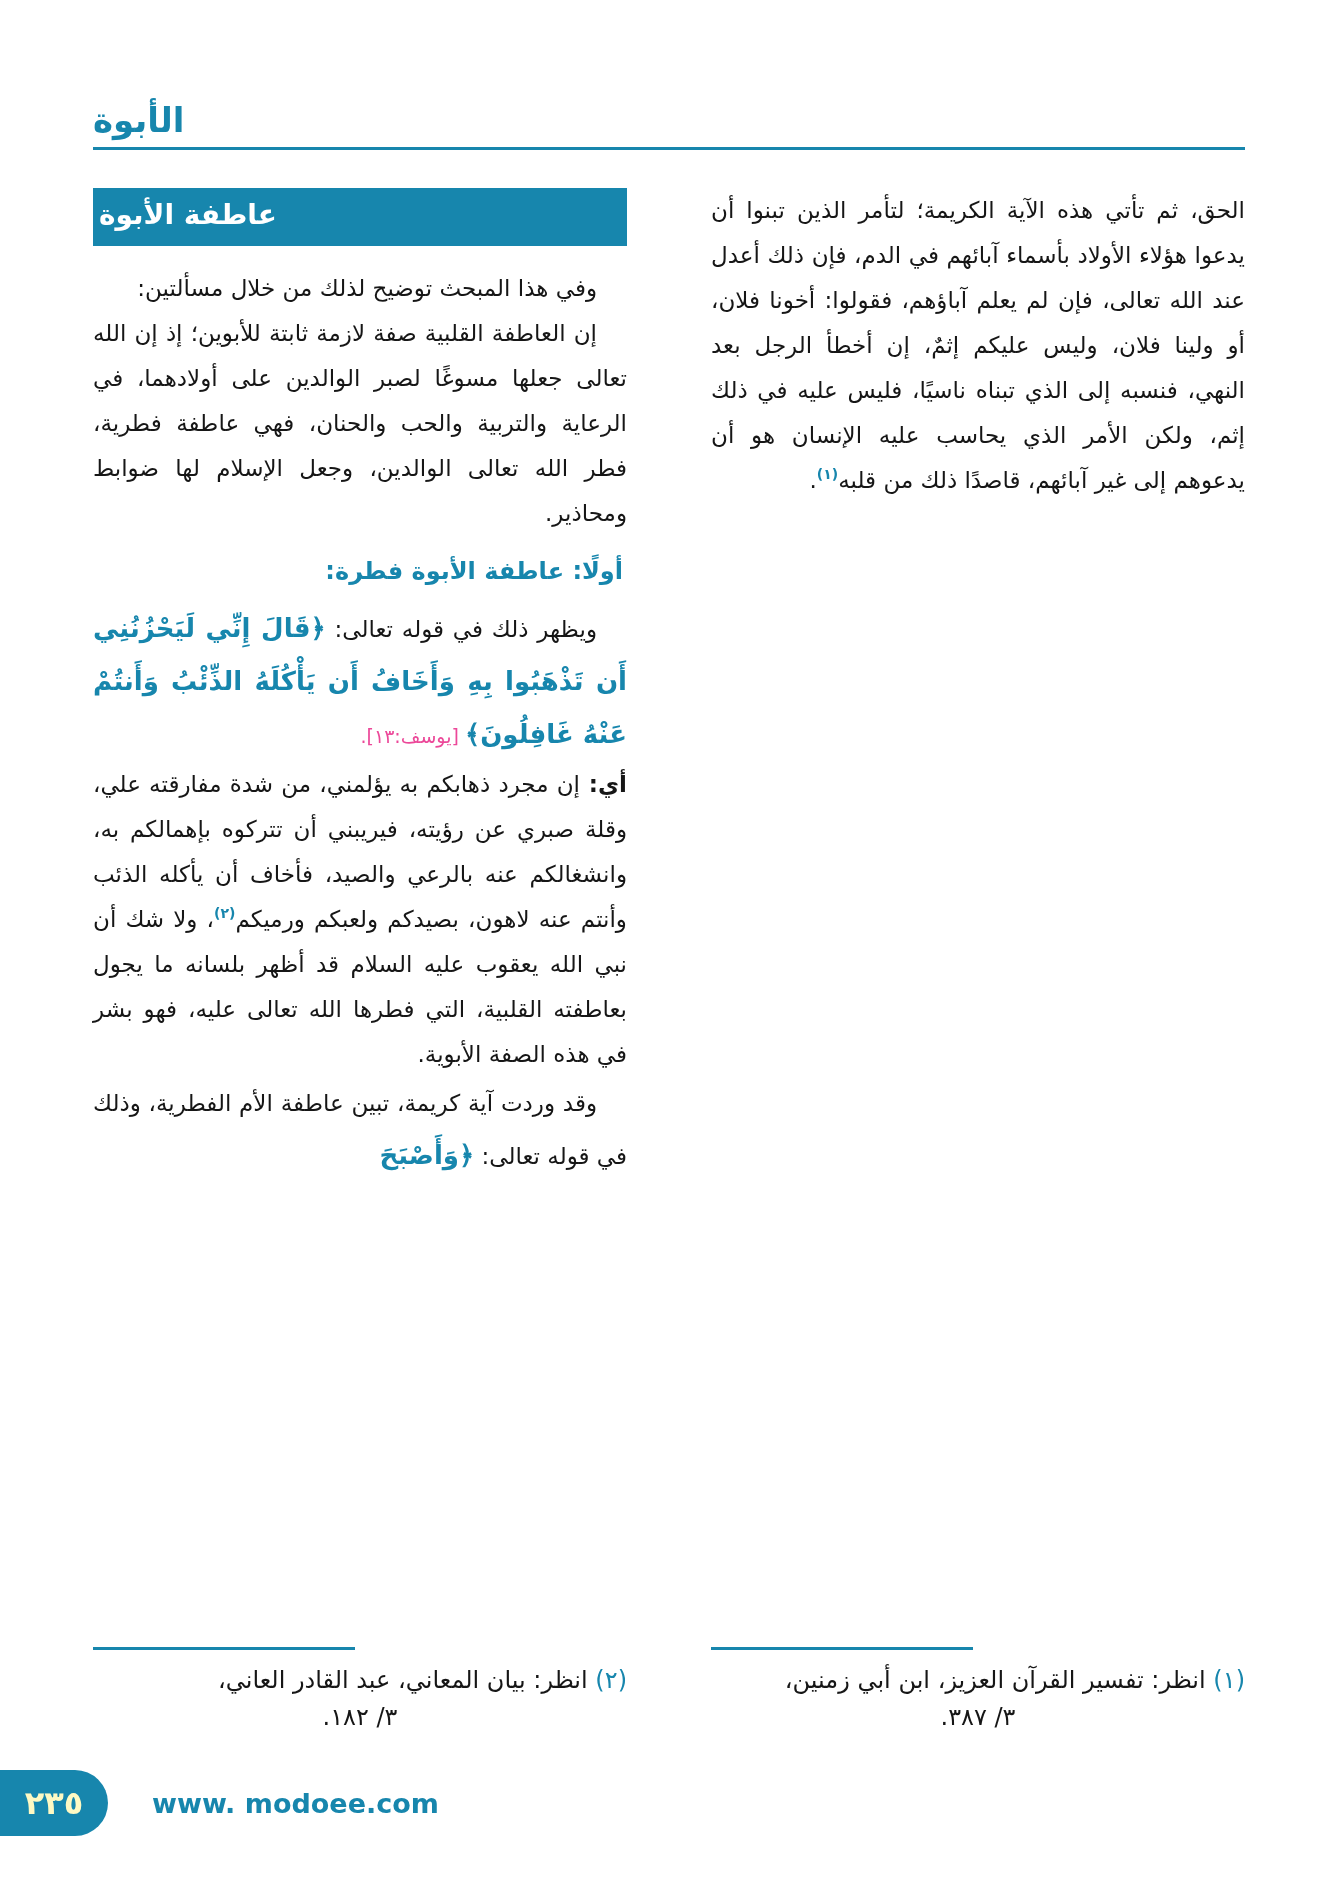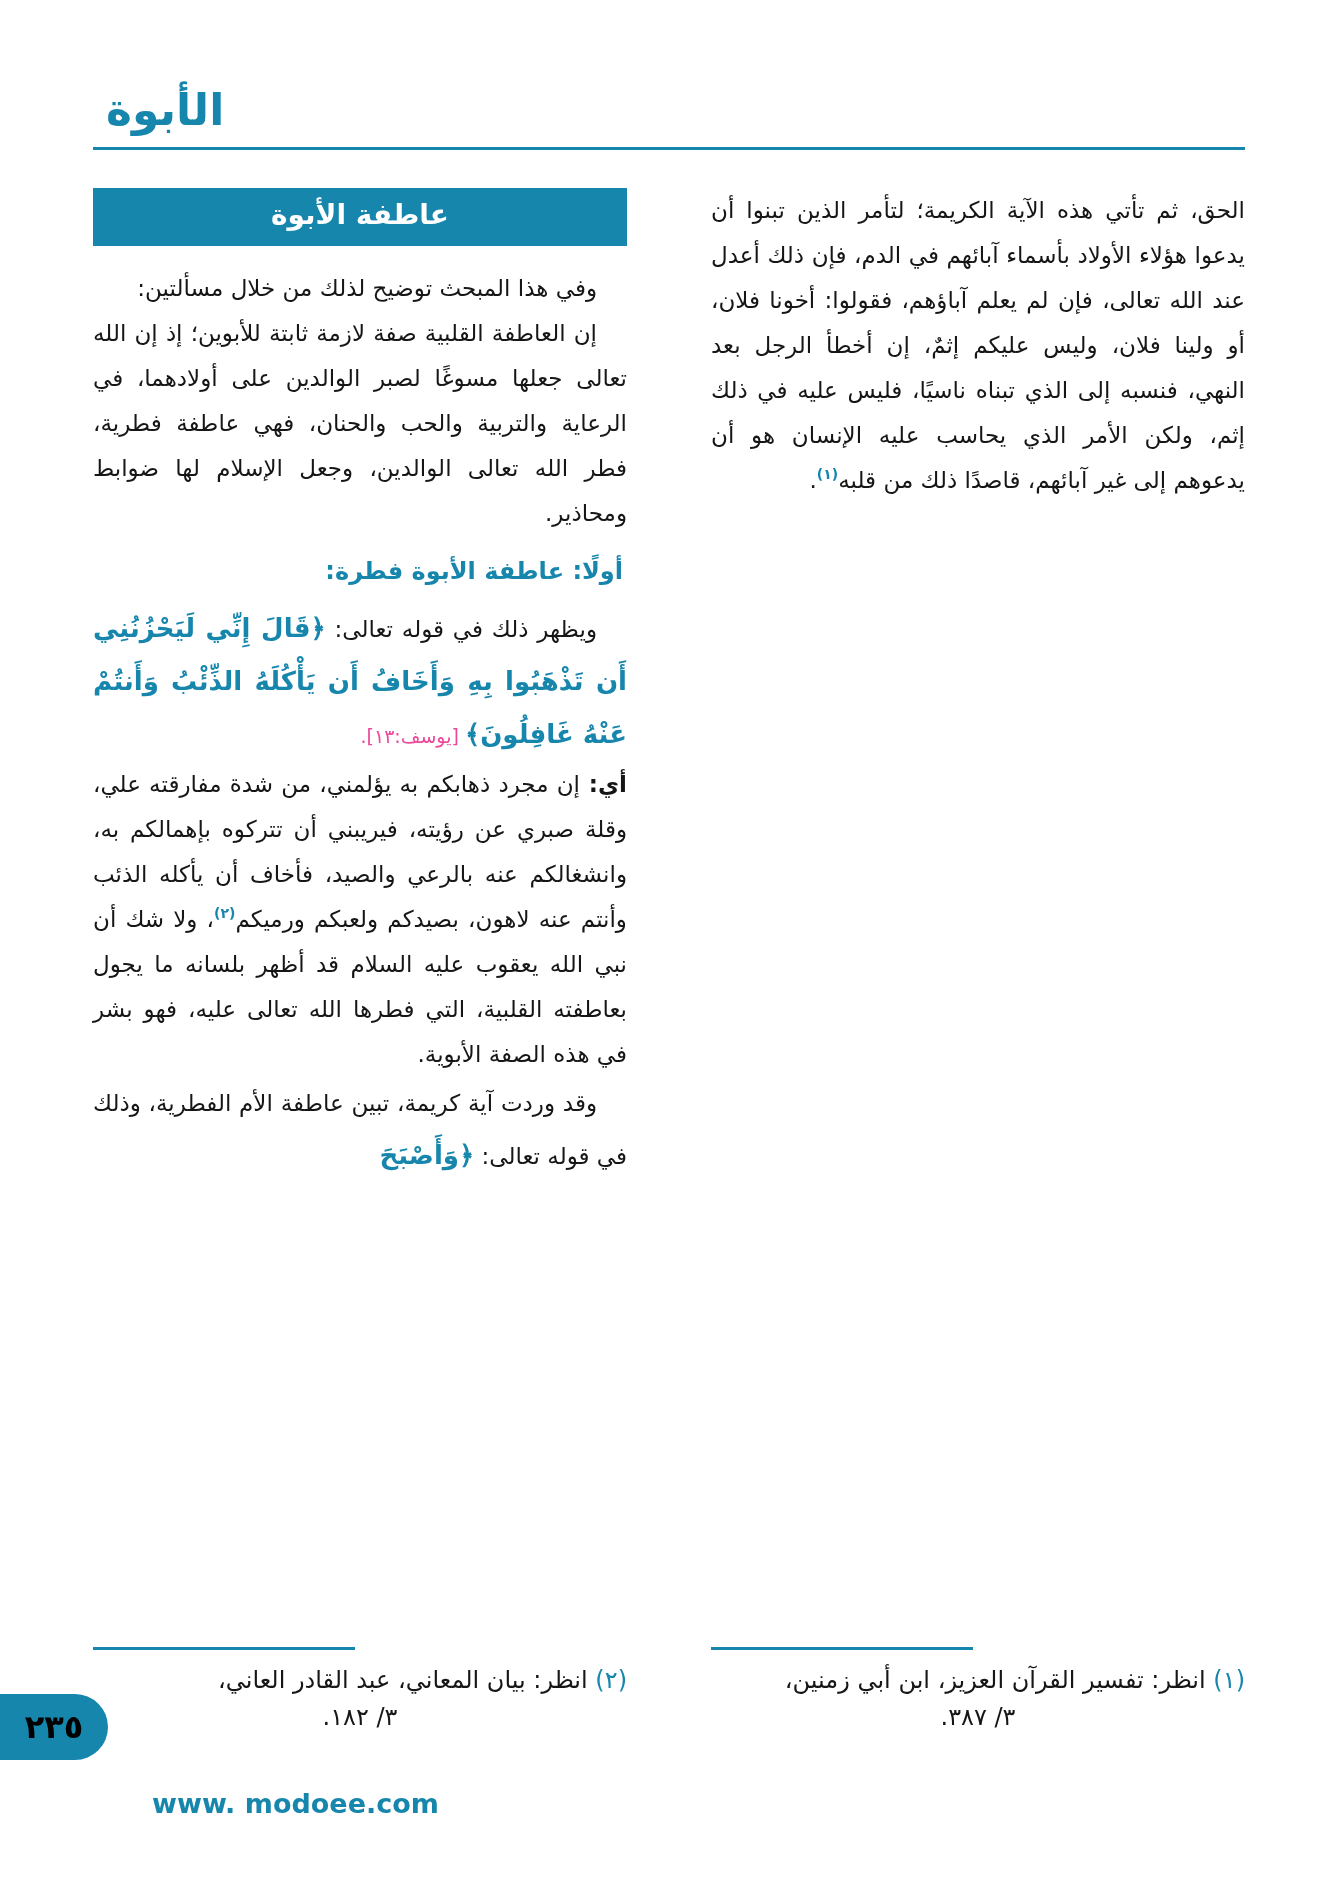--- a/index.html
+++ b/index.html
@@ -6,23 +6,23 @@
   html, body { background:#ffffff; }
   body {
     width:1339px; height:1890px; margin:0;
     font-family:"DejaVu Sans","Liberation Sans",sans-serif;
     color:#161616;
   }
   .page { position:relative; width:1339px; height:1890px; background:#ffffff; overflow:hidden; }
 
   
   .logo {
-    position:absolute; top:84px; left:93px;
-    color:var(--accent,#1786ad); font-size:44px; font-weight:bold;
-    direction:rtl; letter-spacing:-1px;margin-left:13px;
+    position:absolute; top:100px; left:93px;
+    color:var(--accent,#1786ad); font-size:34px; font-weight:bold;
+    direction:rtl; letter-spacing:-1px;
   }
   .header-rule {
     position:absolute; top:147px; left:93px; width:1152px; height:3px;
     background:var(--accent,#1786ad);
   }
 
   
   .columns {
     position:absolute; top:188px; left:93px; width:1152px; height:1548px;
     display:flex; gap:84px; direction:rtl;
@@ -31,21 +31,21 @@
 
   .body-text {
     font-size:23px; line-height:45px;
     text-align:justify; direction:rtl;
   }
   .indent { text-indent:30px; }
   .lead { font-weight:bold; }
 
   .section-title-box {
     background:var(--accent,#1786ad); color:#ffffff;
-    font-size:28px; font-weight:bold; text-align:center;
+    font-size:28px; font-weight:bold; text-align:left;
     padding:9px 6px 13px 6px; margin-bottom:20px; line-height:36px;
   }
   .subheading {
     color:var(--accent,#1786ad); font-size:24px; font-weight:bold;
     margin:14px 4px 10px 0; line-height:42px;
   }
   .verse-para { line-height:52px; }
   .quran { color:var(--accent,#1786ad); font-weight:bold; font-size:26px; }
   .verse-source { font-size:19px; color:#ec4899; }
 
@@ -59,24 +59,24 @@
   .fn-rule {
     width:262px; height:3px; background:var(--accent,#1786ad);
     margin:0 auto 12px 0; 
   }
   .fn-marker { color:var(--accent,#1786ad); }
   .fn-line1 { text-align:justify; }
   .fn-line2 { text-align:center; }
 
   
   .page-pill {
-    position:absolute; left:0; top:1694px; width:108px; height:66px;
+    position:absolute; left:0; top:1770px; width:108px; height:66px;
     background:var(--accent,#1786ad); border-radius:0 33px 33px 0;
     display:flex; align-items:center; justify-content:center;
-    color:#000000; font-size:32px; font-weight:bold;
+    color:#fef9c3; font-size:32px; font-weight:bold;
   }
   .website {
     position:absolute; left:152px; top:1788px;
     color:var(--accent,#1786ad); font-size:27px; font-weight:bold;
     direction:ltr;
   }
 </style>
 </head>
 <body>
 

